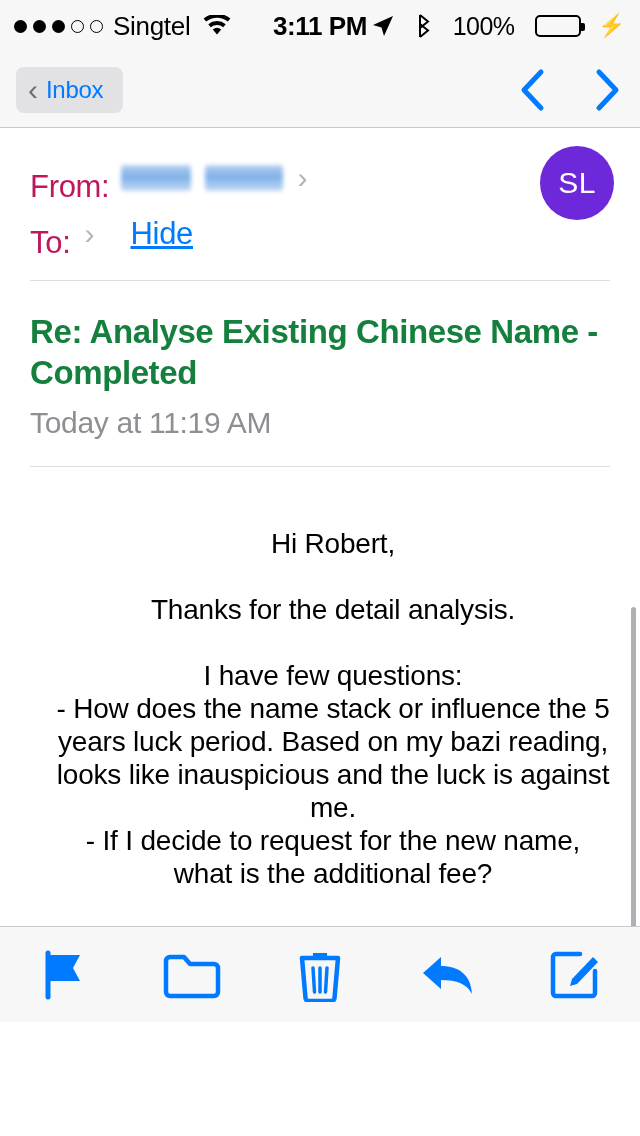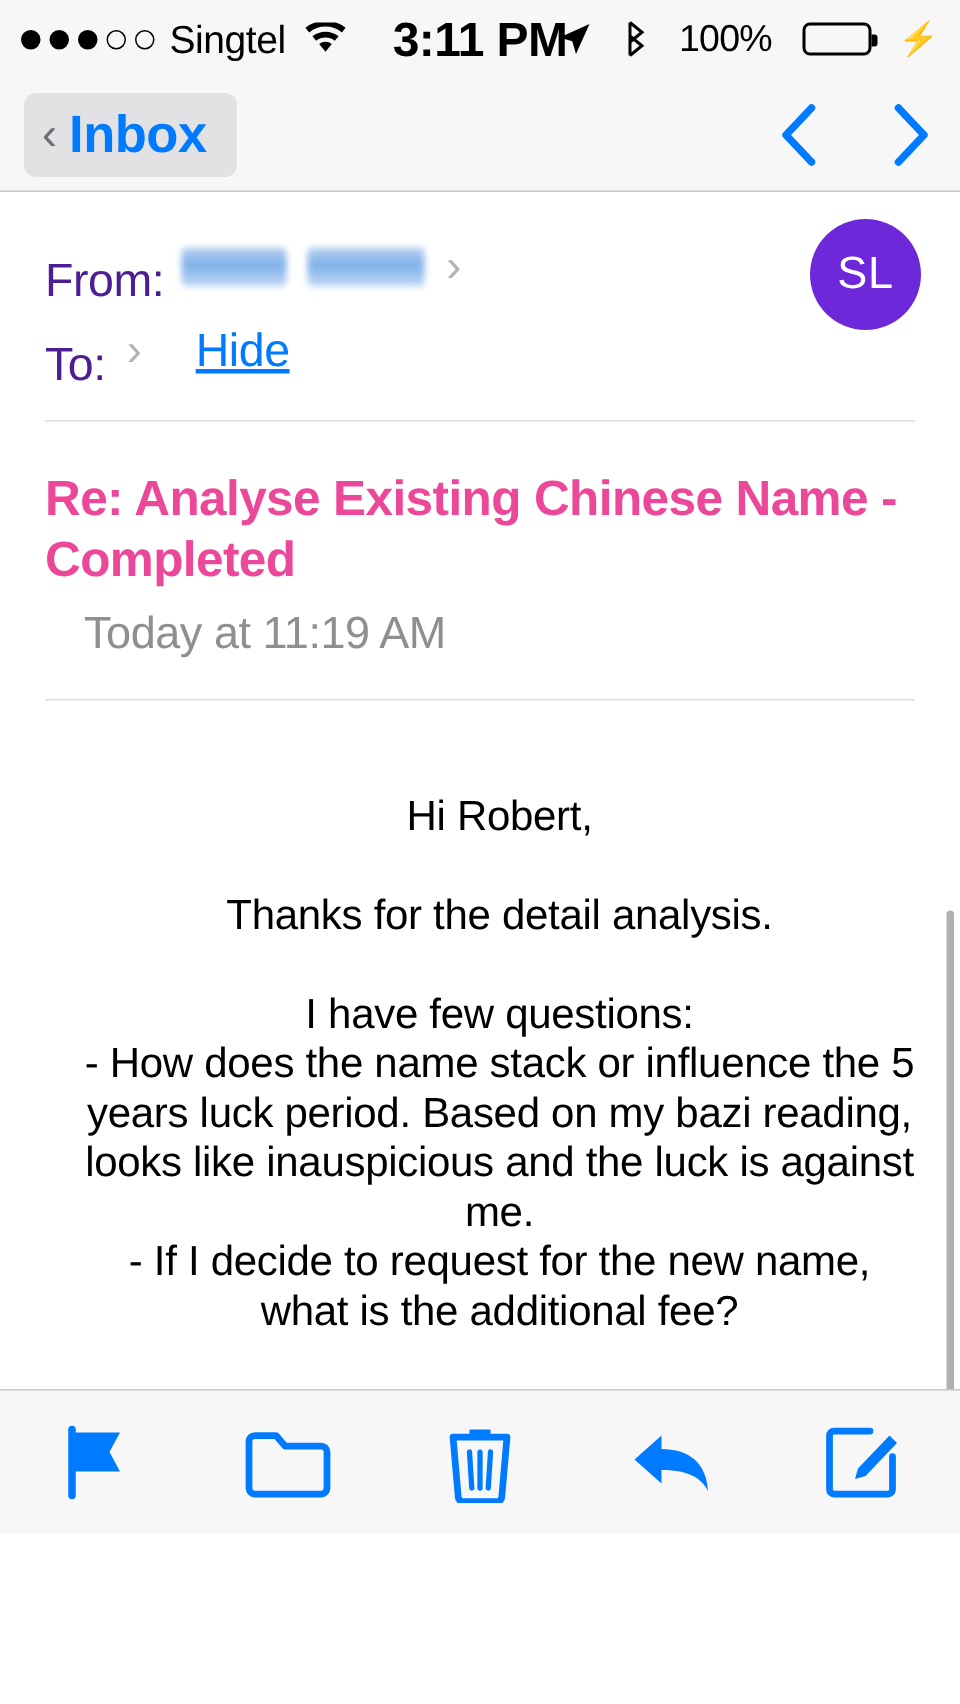--- a/index.html
+++ b/index.html
@@ -35,21 +35,21 @@
   }
   .dot.hollow { background: transparent; border: 1.6px solid #000; }
   .carrier {
     font-size: 26px; font-weight: 400; color: #000;
     letter-spacing: -0.3px;
   }
   .wifi { margin-left: 2px; display: flex; align-items: flex-end; }
   .sb-center {
     position: absolute; left: 0; right: 0;
     text-align: center;
-    font-size: 32px; font-weight: 700; color: #000;
+    font-size: 26px; font-weight: 700; color: #000;
     letter-spacing: -0.4px;
   }
   .sb-right {
     margin-left: auto; display: flex; align-items: center; gap: 20px;
   }
   .battery-pct { font-size: 25px; font-weight: 400; color: #000; letter-spacing: -0.5px; }
   .battery {
     width: 46px; height: 22px;
     border: 2px solid #000; border-radius: 5px;
     position: relative; padding: 2px;
@@ -74,38 +74,38 @@
     display: flex; align-items: center; gap: 8px;
     background: #e2e2e5;
     border-radius: 8px;
     padding: 8px 20px 8px 12px;
   }
   .back-chevron {
     font-size: 30px; color: #6d6d72; line-height: 1;
     font-weight: 400;
   }
   .back-label {
-    font-size: 35px; color: #007aff; font-weight: 700;
+    font-size: 24px; color: #007aff; font-weight: 400;
     letter-spacing: -0.3px;
   }
   .nav-arrows { margin-left: auto; display: flex; align-items: center; gap: 40px; }
   .nav-arrow { color: #007aff; display: flex; align-items: center; }
 
   
   .mail-header {
     padding: 22px 30px 0 30px;
     flex: 0 0 auto;
     position: relative;
   }
   .hdr-row {
     display: flex; align-items: center;
     min-height: 56px;
   }
   .hdr-label {
-    font-size: 31px; color: #4c1d95; font-weight: 400;
+    font-size: 31px; color: #be185d; font-weight: 400;
     letter-spacing: -0.3px;
     margin-top: 18px;
   }
   .redact {
     background: linear-gradient(180deg,#b9d2f2 0%, #7fb0e8 45%, #c3d9f4 100%);
     filter: blur(2.2px);
     height: 26px; border-radius: 3px;
     margin-left: 12px;
   }
   .redact.w1 { width: 70px; }
@@ -130,27 +130,26 @@
     display: flex; align-items: center; justify-content: center;
     letter-spacing: 0.5px;
   }
   .hdr-sep {
     height: 1px; background: #dedede; margin: 18px 0 0 0;
   }
 
   
   .subject-block { padding: 30px 30px 0 30px; flex: 0 0 auto; }
   .subject {
-    font-size: 33px; font-weight: 700; color: #ec4899;
+    font-size: 33px; font-weight: 700; color: #15803d;
     line-height: 1.25; letter-spacing: -0.4px;
   }
   .date {
     font-size: 30px; color: #8e8e93; margin-top: 12px;
     letter-spacing: -0.3px;
-    margin-left: 26px;
   }
   .subj-sep { height: 1px; background: #dedede; margin-top: 26px; }
 
   
   .body-wrap {
     flex: 1 1 auto;
     overflow: hidden;
     padding: 60px 30px 0 56px;
     position: relative;
   }

